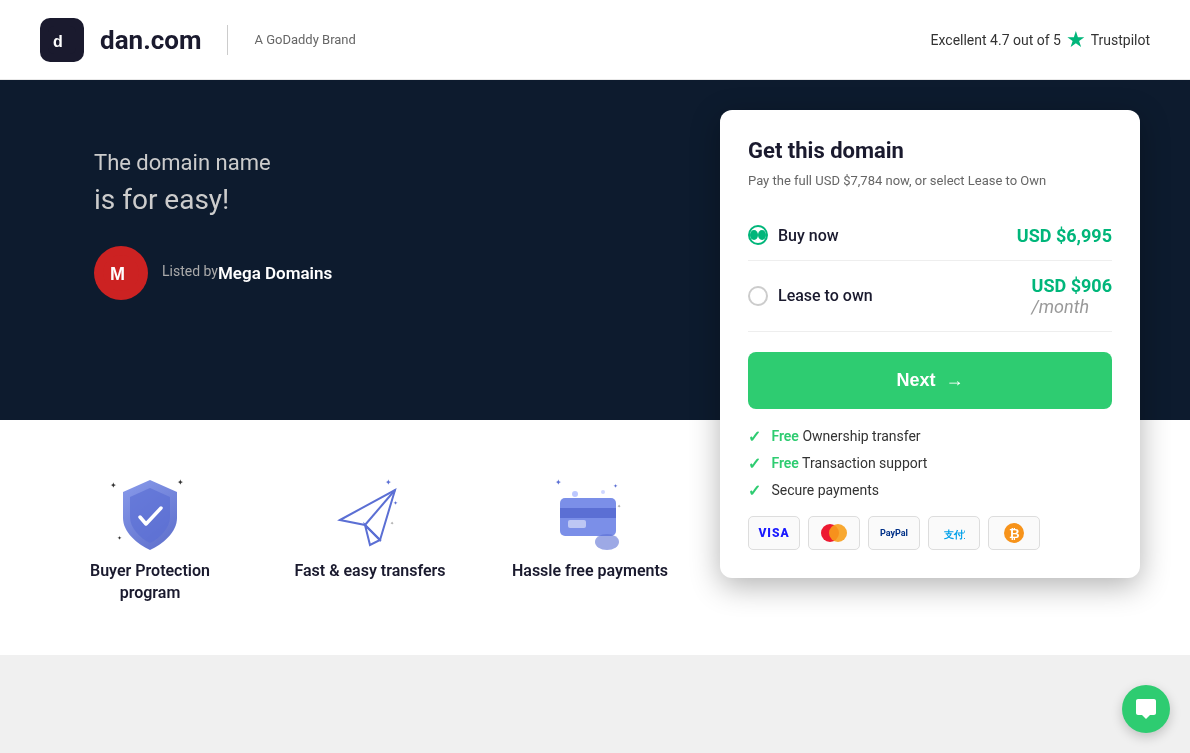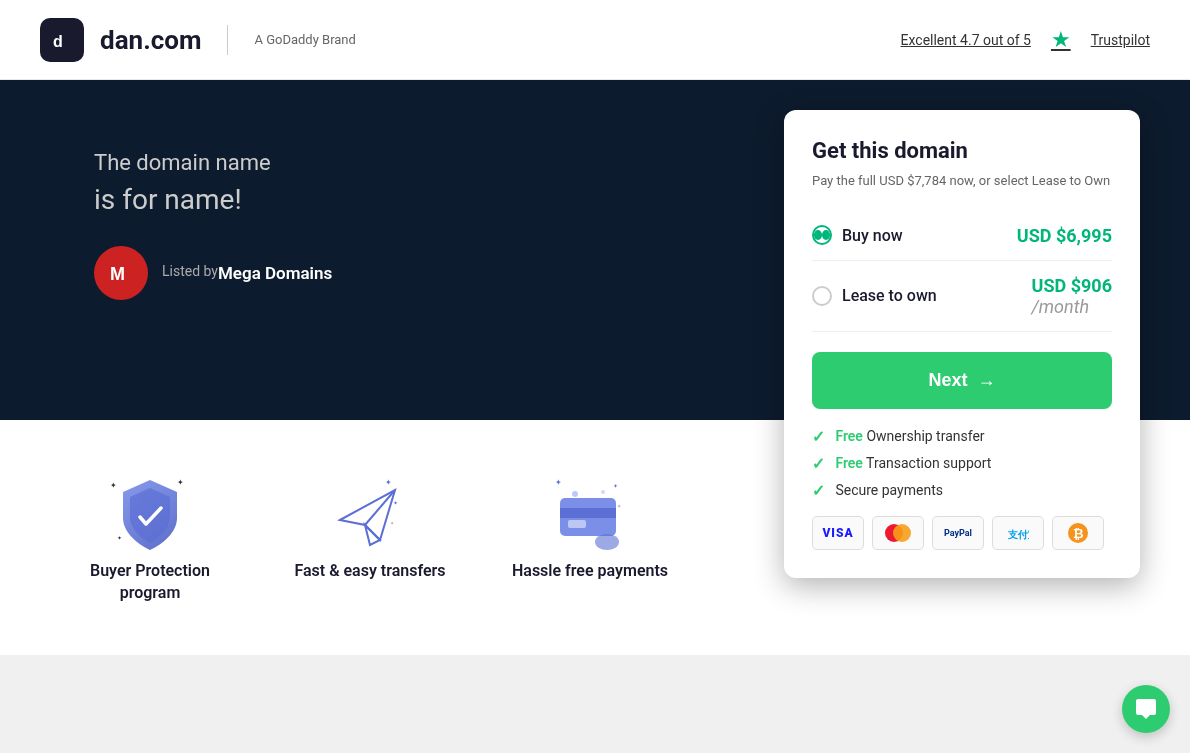--- a/index.html
+++ b/index.html
@@ -43,24 +43,23 @@
       background: #ccc;
       margin: 0 10px;
     }
     .godaddy-text {
       font-size: 13px;
       color: #666;
     }
     .trustpilot {
       display: flex;
       align-items: center;
-      gap: 20px;
+      gap: 5px;
       font-size: 14px;
       color: #333;
-      text-decoration: underline;
     }
     .trustpilot-stars {
       color: #00b67a;
       font-size: 22px;
     }
     .trustpilot-label {
       color: #333;
       font-size: 14px;
     }
 
@@ -128,21 +127,21 @@
       font-size: 17px;
       font-weight: 600;
       color: #fff;
     }
 
     
     .purchase-card {
       background: #fff;
       border-radius: 12px;
       padding: 28px;
-      width: 356px;
+      width: 420px;
       position: absolute;
       right: 50px;
       top: 30px;
       box-shadow: 0 8px 30px rgba(0,0,0,0.3);
     }
     .card-title {
       font-size: 22px;
       font-weight: 700;
       color: #1a1a2e;
       margin-bottom: 8px;
@@ -328,21 +327,21 @@
   <div class="trustpilot">
     <span>Excellent 4.7 out of 5</span>
     <span class="trustpilot-stars">★</span>
     <span class="trustpilot-label">Trustpilot</span>
   </div>
 </header>
 
 <section class="hero">
   <div class="hero-left">
     <p class="hero-subtitle">The domain name</p>
-    <p class="hero-forsale">is for name!</p>
+    <p class="hero-forsale">is for easy!</p>
     <div class="listed-by">
       <div class="listed-logo">
 
         <svg width="36" height="36" viewBox="0 0 36 36" fill="none">
           <circle cx="18" cy="18" r="18" fill="#cc2222"></circle>
           <text x="7" y="25" font-size="18" font-weight="bold" fill="white" font-family="sans-serif">M</text>
         </svg>
       </div>
       <div class="listed-text">
         <span class="listed-by-label">Listed by</span>

